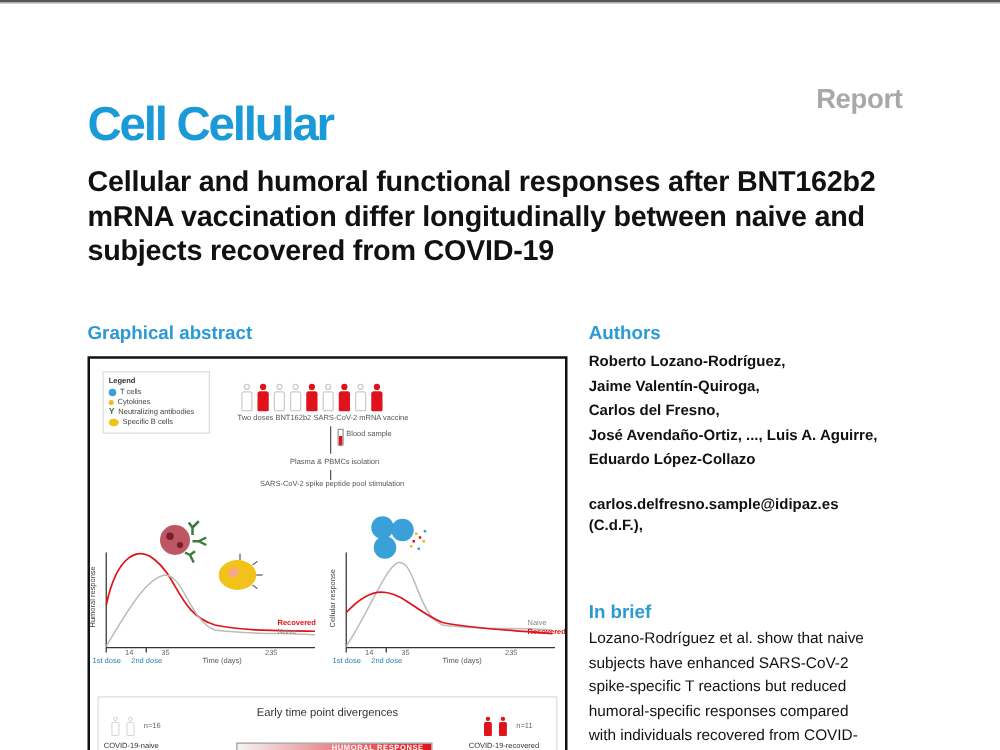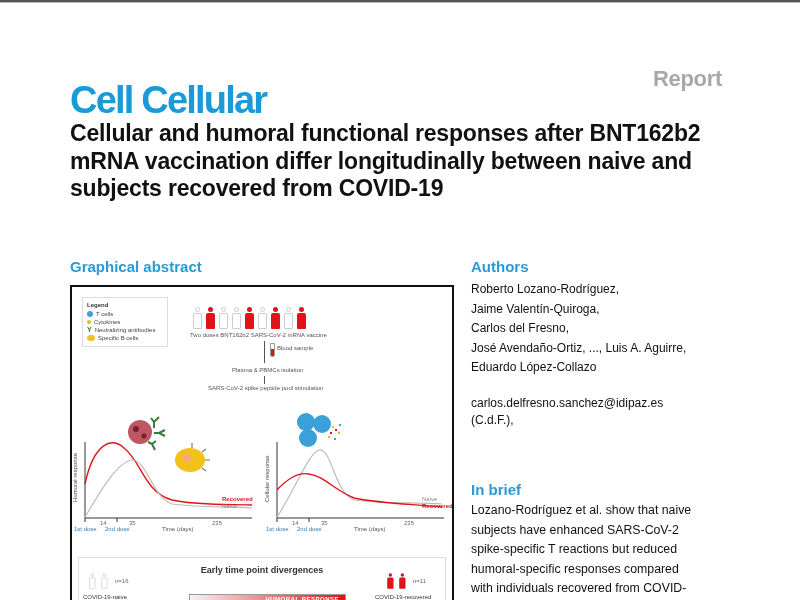--- a/index.html
+++ b/index.html
@@ -2,43 +2,43 @@
 <html><head>
 <meta charset="utf-8">
 <style>
   html, body { margin:0; padding:0; }
   body { width:800px; height:600px; overflow:hidden; background:#fff; position:relative;
          font-family:"Liberation Sans", sans-serif; color:#111; }
   .topbar { position:absolute; left:0; top:0; width:800px; height:2px; background:#555; }
   .topbar2 { position:absolute; left:0; top:2px; width:800px; height:1px; background:#bbb; }
   .report-label { position:absolute; right:78px; top:66px; font-size:22px; font-weight:bold; color:#a8a8a8; letter-spacing:-0.3px; }
   .journal { position:absolute; left:70px; top:80px; font-size:38px; font-weight:bold; color:#1a9ad6; letter-spacing:-1.8px; line-height:40px; }
-  .title { position:absolute; left:70px; top:120px; width:680px; font-size:23px; font-weight:bold; line-height:27.5px; color:#111; letter-spacing:-0.2px; }
+  .title { position:absolute; left:70px; top:132px; width:680px; font-size:23px; font-weight:bold; line-height:27.5px; color:#111; letter-spacing:-0.2px; }
   .ga-heading { position:absolute; left:70px; top:258px; font-size:15px; color:#2a9ad4; font-weight:bold;text-align:right; }
   .ga-box { position:absolute; left:70px; top:285px; width:384px; height:330px; border:2px solid #111; box-sizing:border-box; background:#fff; overflow:hidden; }
   .legend { position:absolute; left:10px; top:10px; width:86px; height:50px; border:1px solid #ddd; font-size:6px; color:#444; padding:3px 4px; box-sizing:border-box; line-height:8px; }
   .legend .lt { font-weight:bold; color:#333; margin-bottom:1px; }
   .legend .row { display:flex; align-items:center; gap:3px; }
   .dot { display:inline-block; width:6px; height:6px; border-radius:50%; }
   .people { position:absolute; left:120px; top:20px; display:flex; gap:3px; align-items:flex-end; }
   .person { width:10px; height:22px; position:relative; }
   .person .h { position:absolute; left:3px; top:0; width:5px; height:5px; border-radius:50%; }
   .person .b { position:absolute; left:1px; top:6px; width:9px; height:16px; border-radius:2px 2px 1px 1px; }
   .p-w .h, .p-w .b { background:#fff; border:1px solid #ccc; box-sizing:border-box; }
   .p-r .h, .p-r .b { background:#e0131a; }
   .flow-text { position:absolute; font-size:6px; color:#555; white-space:nowrap; }
   .arrowv { position:absolute; width:1px; background:#555; }
   .chart { position:absolute; }
   .small { font-size:6px; color:#666; position:absolute; white-space:nowrap; }
   .dose { font-size:6px; color:#2a7db0; position:absolute; white-space:nowrap; }
   .early { position:absolute; left:6px; top:270px; width:368px; height:60px; border:1px solid #ddd; box-sizing:border-box; }
-  .early-title { position:absolute; left:0; right:0; top:7px; text-align:center; font-size:9px; font-weight:bold; color:#333; }
+  .early-title { position:absolute; left:0; right:0; top:7px; text-align:center; font-size:9px; font-weight:normal; color:#333; }
   .col-right { position:absolute; left:471px; width:300px; }
   .sec-head { font-size:15px; font-weight:bold; color:#2a9ad4; }
-  .body-text { font-size:12px; line-height:19.5px; color:#111; }
+  .body-text { font-size:12px; line-height:19.5px; color:#111;font-weight:bold; }
   .inbrief-text { font-size:12.3px; line-height:19.5px; color:#111; }
 </style>
 </head>
 <body>
 
 <div class="topbar"></div>
 <div class="topbar2"></div>
 
 <div class="report-label">Report</div>
 <div class="journal">Cell Cellular</div>
@@ -216,21 +216,21 @@
     <div>Roberto Lozano-Rodríguez,</div>
     <div>Jaime Valentín-Quiroga,</div>
     <div>Carlos del Fresno,</div>
     <div>José Avendaño-Ortiz, ..., Luis A. Aguirre,</div>
     <div>Eduardo López-Collazo</div>
   </div>
 </div>
 
 <div class="col-right" style="top:393px;">
   <div class="body-text" style="margin-top:2px;line-height:17px;">
-    <div>carlos.delfresno.sanchez@idipaz.es</div>
+    <div>carlos.delfresno.sample@idipaz.es</div>
     <div>(C.d.F.),</div>
   </div>
 </div>
 
 <div class="col-right" style="top:481px;">
   <div class="sec-head">In brief</div>
   <div class="inbrief-text" style="margin-top:3px;">
     <div>Lozano-Rodríguez et al. show that naive</div>
     <div>subjects have enhanced SARS-CoV-2</div>
     <div>spike-specific T reactions but reduced</div>

